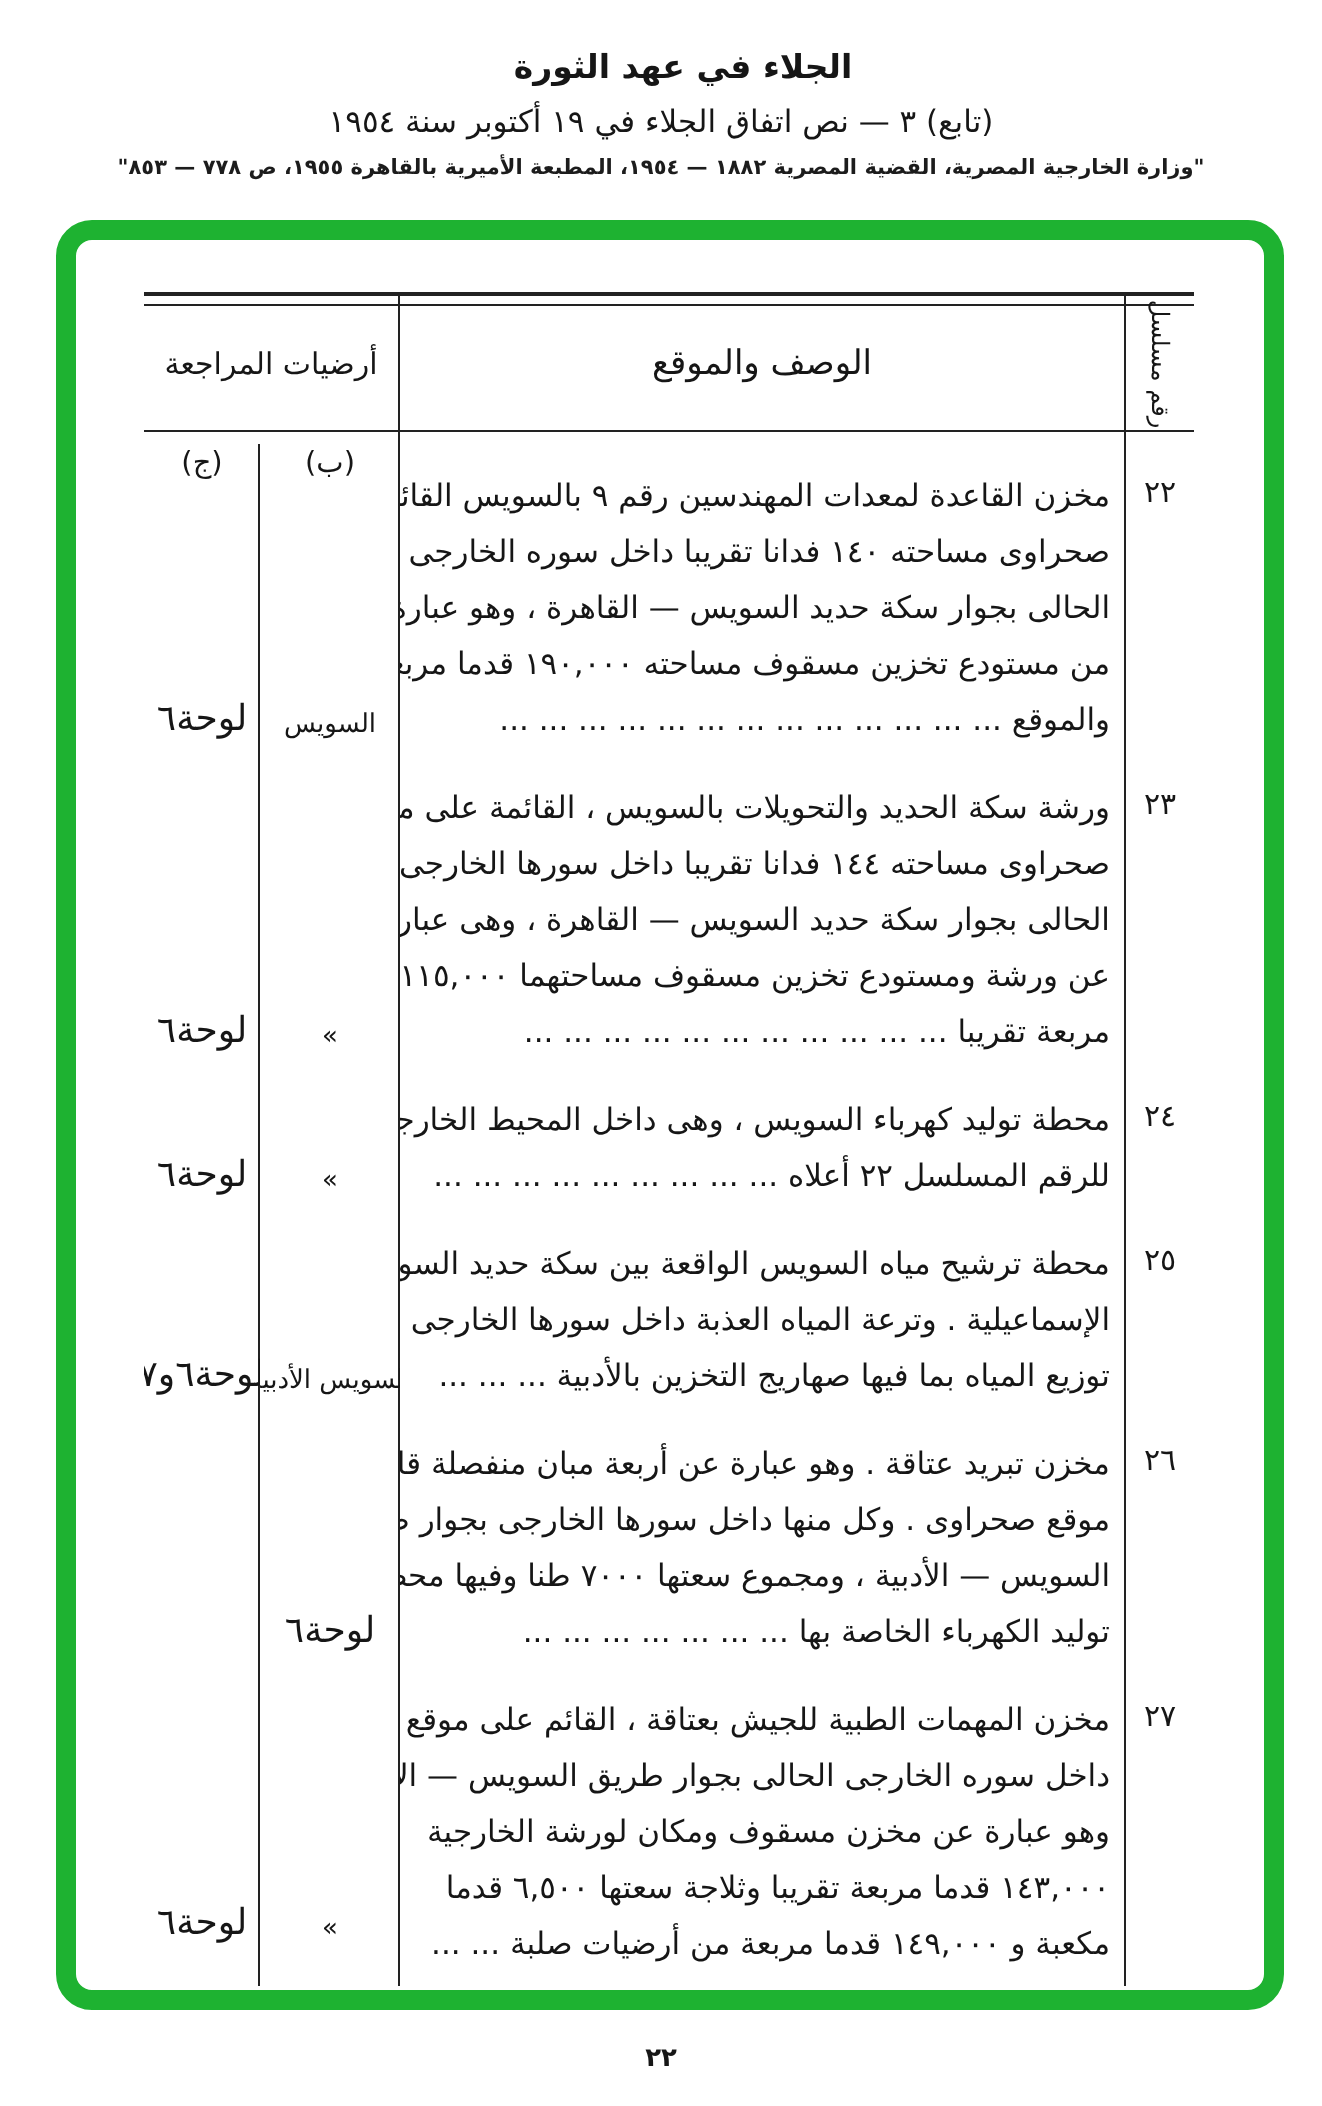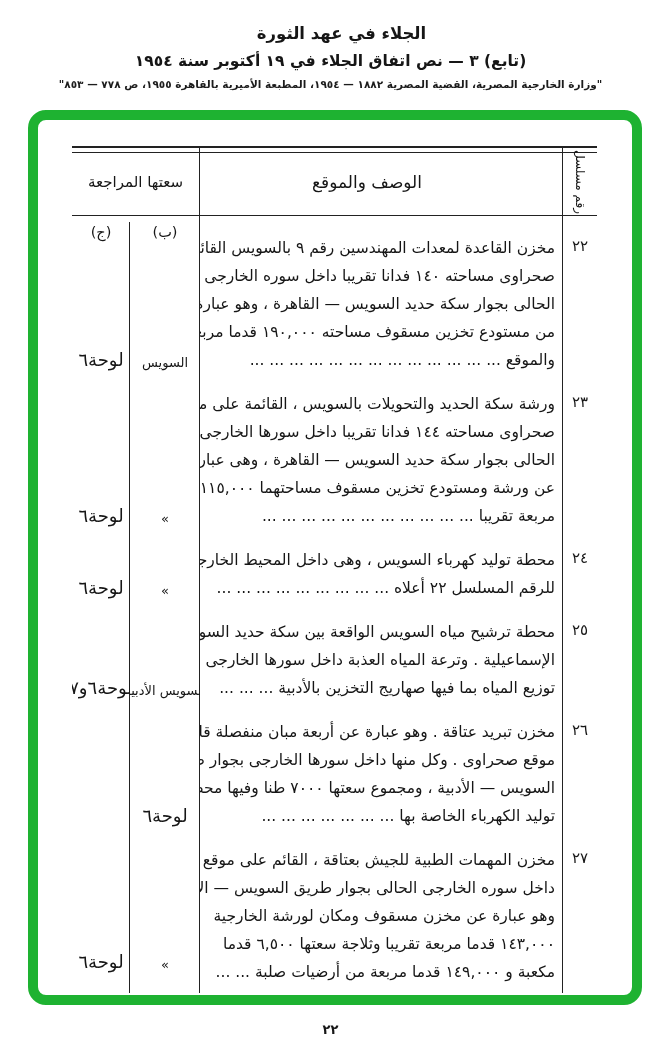--- a/index.html
+++ b/index.html
@@ -5,21 +5,21 @@
   html,body{margin:0;padding:0;}
   body{
     width:661px;height:1053px;position:relative;overflow:hidden;
     background:#ffffff;color:#161616;
     font-family:"DejaVu Sans",sans-serif;
     direction:rtl;
   }
   
   .page-header{text-align:center;}
   .title{margin-top:24px;font-size:16.5px;font-weight:bold;letter-spacing:.2px;margin-left:22px;}
-  .subtitle{margin-top:9px;font-size:15.5px;font-weight:bold;}
+  .subtitle{margin-top:9px;font-size:15.5px;font-weight:normal;}
   .source{margin-top:8px;font-size:10.5px;font-weight:bold;color:#1c1c1c;}
   
   .frame{
     position:absolute;left:28px;top:110px;width:594px;height:875px;
     border:10px solid #1eb231;border-radius:18px;background:#fff;
   }
   
   .ttable{
     position:absolute;top:26px;right:35px;width:525px;height:847px;
     direction:rtl;font-size:15.5px;
@@ -27,21 +27,21 @@
   .top-double{position:absolute;top:0;right:0;width:525px;height:4px;
     border-top:2px solid #222;border-bottom:1px solid #222;}
   .hline{position:absolute;top:69px;right:0;width:525px;height:0;border-top:1px solid #222;}
   .vline{position:absolute;width:0;border-right:1px solid #222;}
   .vA{top:2px;bottom:0;right:34px;}
   .vB{top:2px;bottom:0;right:397px;}
   .vC{top:76px;bottom:0;right:467px;}
   .serial-head{position:absolute;top:2px;right:0;width:34px;height:67px;
     display:flex;align-items:center;justify-content:center;}
   .serial-head .rot{transform:rotate(90deg);white-space:nowrap;font-size:12px;}
-  .desc-head{position:absolute;top:2px;right:49px;width:362px;height:67px;
+  .desc-head{position:absolute;top:2px;right:35px;width:362px;height:67px;
     display:flex;align-items:center;justify-content:center;font-size:17px;}
   .map-head{position:absolute;top:2px;left:0;width:127px;height:67px;
     display:flex;align-items:center;justify-content:center;font-size:15px;}
   .tbody{position:absolute;top:74px;right:0;width:525px;}
   .subhead{display:grid;grid-template-columns:34px 363px 70px 58px;height:24px;
     margin-bottom:-14px;}
   .subhead .sh{display:flex;align-items:center;justify-content:center;font-size:14.5px;}
   .trow{display:grid;grid-template-columns:34px 363px 70px 58px;}
   .cell{min-width:0;}
   .serial{padding-top:7px;text-align:center;font-size:15px;}
@@ -69,21 +69,21 @@
     <div class="top-double"></div>
     <div class="hline"></div>
     <div class="vline vA"></div>
     <div class="vline vB"></div>
     <div class="vline vC"></div>
 
     <div class="serial-head">
       <span class="rot">رقم مسلسل</span>
     </div>
     <div class="desc-head">الوصف والموقع</div>
-    <div class="map-head">سعتها المراجعة</div>
+    <div class="map-head">أرضيات المراجعة</div>
 
     <div class="tbody">
       <div class="subhead">
         <div class="sh"></div>
         <div class="sh"></div>
         <div class="sh">(ب)</div>
         <div class="sh">(ج)</div>
       </div>
 
     <div class="trow">

